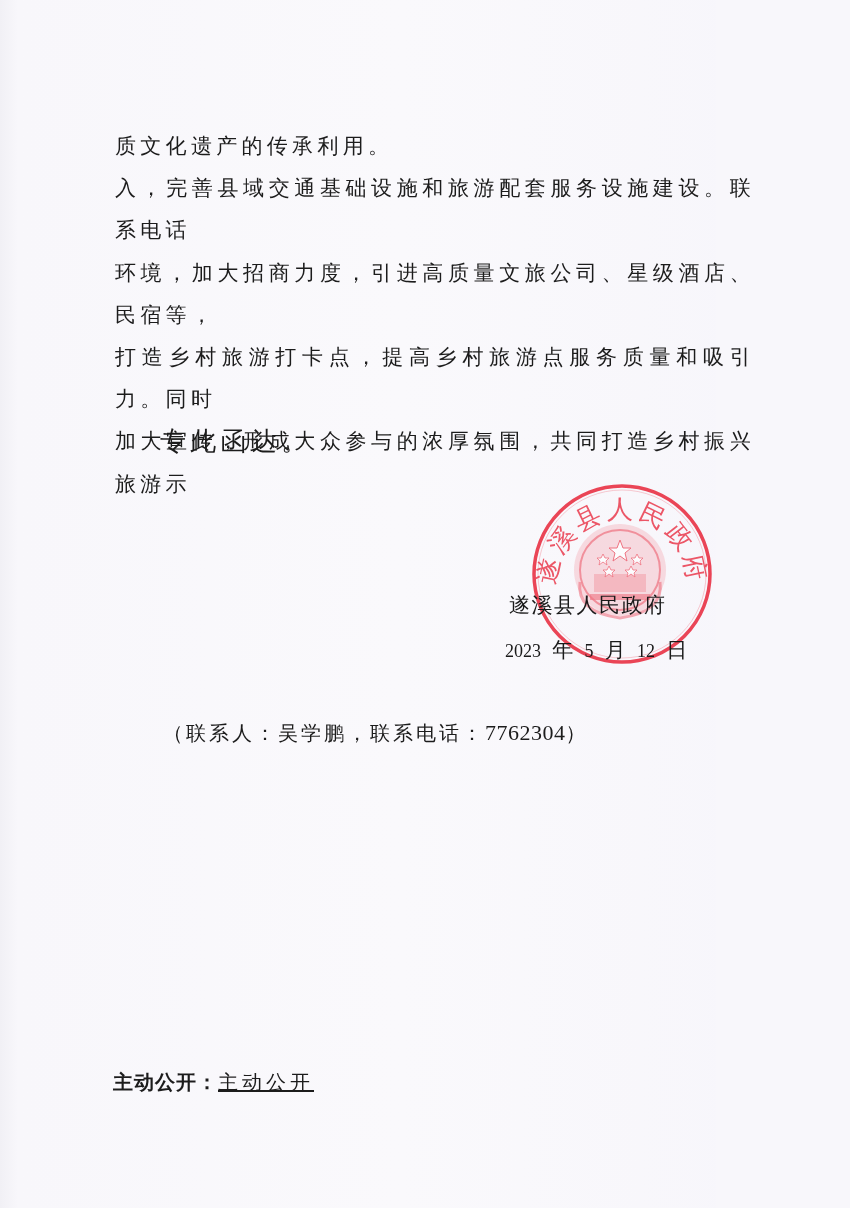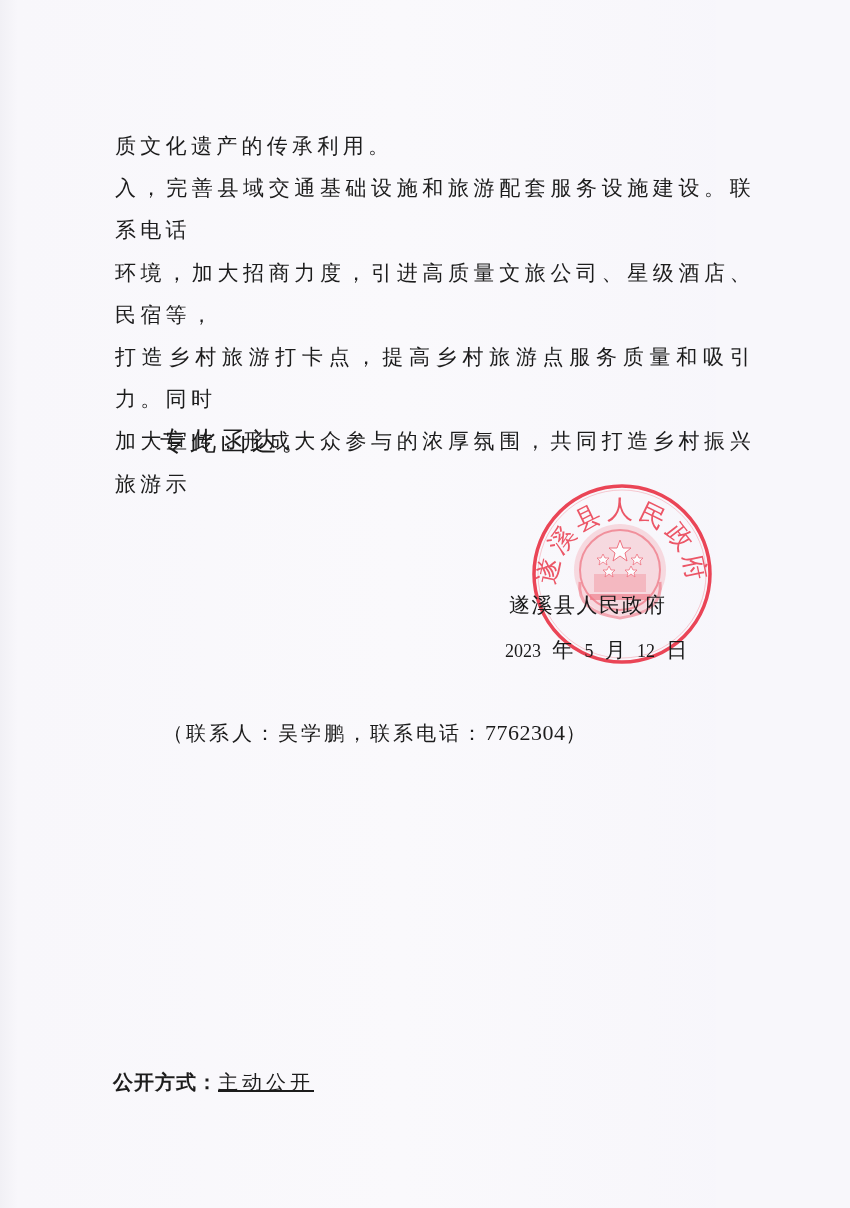--- a/index.html
+++ b/index.html
@@ -149,16 +149,16 @@
     <span class="unit">年</span>
     <span class="num">5</span>
     <span class="unit">月</span>
     <span class="num">12</span>
     <span class="unit">日</span>
   </div>
 
   <div class="contact"><span>（联系人：</span><span>吴学鹏</span><span>，联系电话：</span><span class="phone">7762304</span><span>）</span></div>
 
   <div class="disclosure">
-    <span class="label">公开方式：</span><span class="value">主动公开</span>
+    <span class="label">主动公开：</span><span class="value">主动公开</span>
   </div>
 
 </div>
 
 </body></html>

